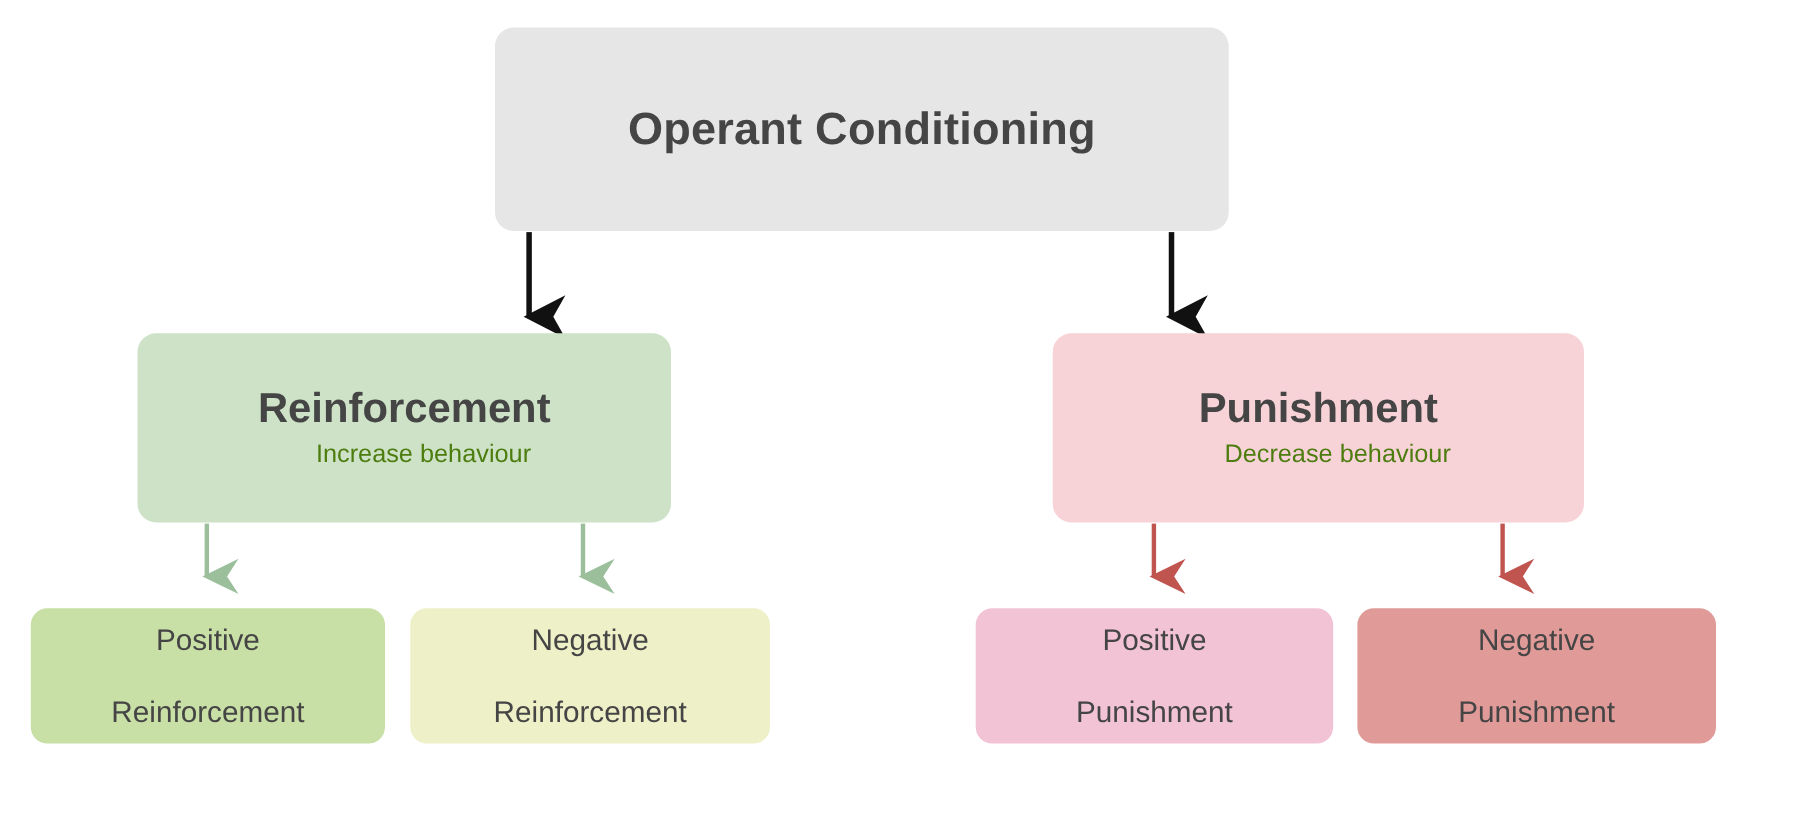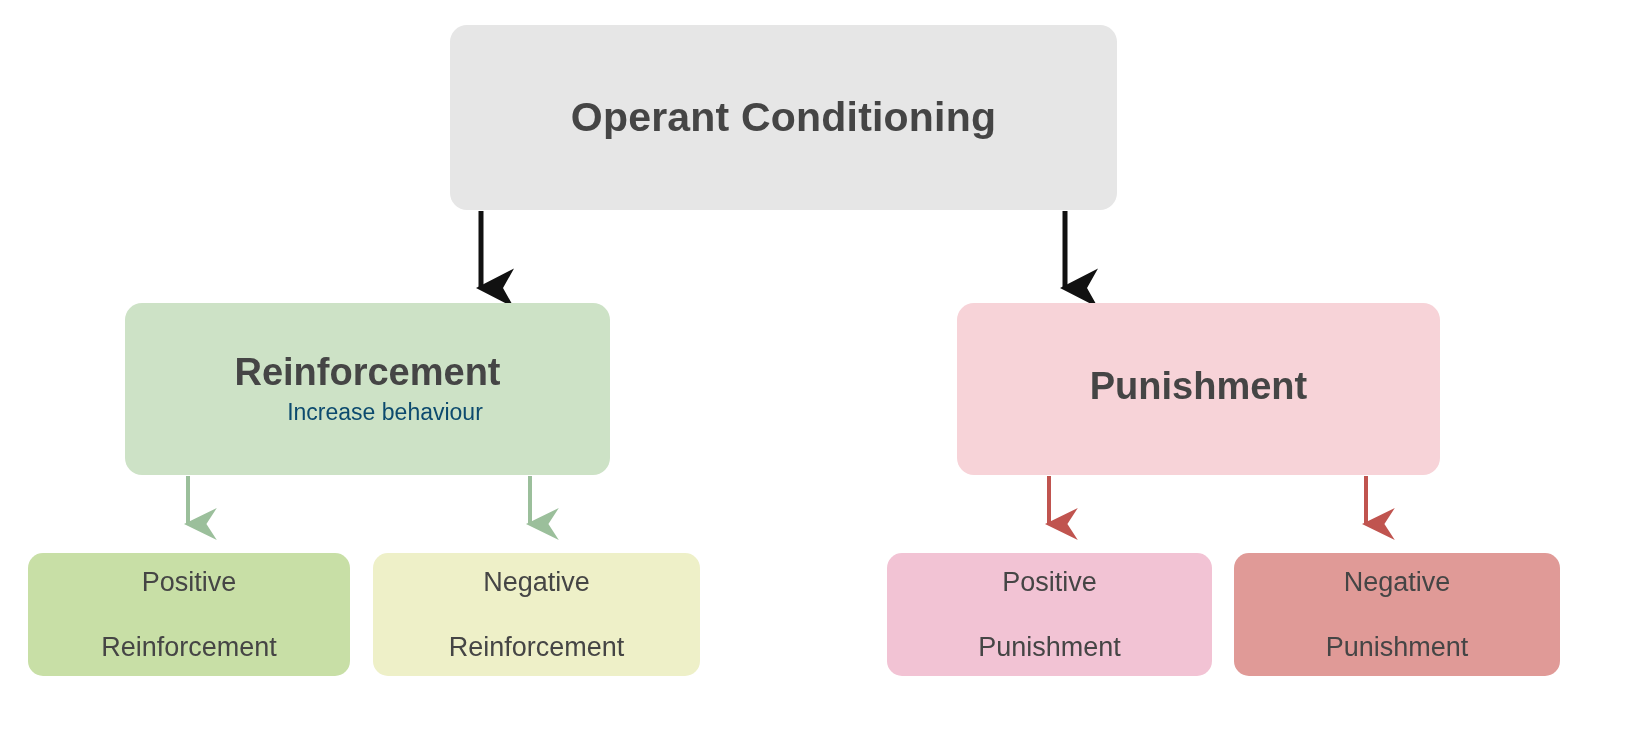--- a/index.html
+++ b/index.html
@@ -25,21 +25,21 @@
     justify-content: center;
     box-sizing: border-box;
     text-align: center;
     color: #4a4a4a;
   }
   .node-title {
     color: #454545;
     line-height: 1.12;
   }
   .node-sub {
-    color: #0c4a6e;
+    color: #4d7c0f;
     line-height: 1.2;
     margin-left: 35px;
   }
 
   
   #node-root {
     left: 450px;
     top: 25px;
     width: 667px;
     height: 185px;
@@ -155,20 +155,21 @@
     <div class="node-title">Operant Conditioning</div>
   </div>
 
   <div class="node level2" id="node-reinforcement">
     <div class="node-title">Reinforcement</div>
     <div class="node-sub">Increase behaviour</div>
   </div>
 
   <div class="node level2" id="node-punishment">
     <div class="node-title">Punishment</div>
+    <div class="node-sub">Decrease behaviour</div>
   </div>
 
   <div class="node leaf" id="node-pos-reinforcement">
     <div class="node-title">Positive</div>
     <div class="node-title">Reinforcement</div>
   </div>
 
   <div class="node leaf" id="node-neg-reinforcement">
     <div class="node-title">Negative</div>
     <div class="node-title">Reinforcement</div>

